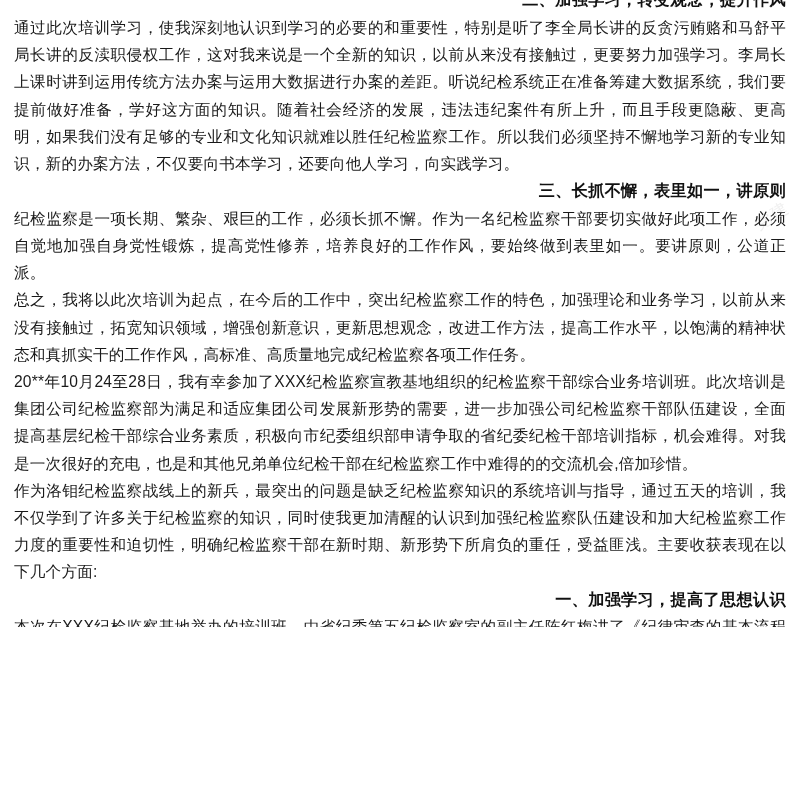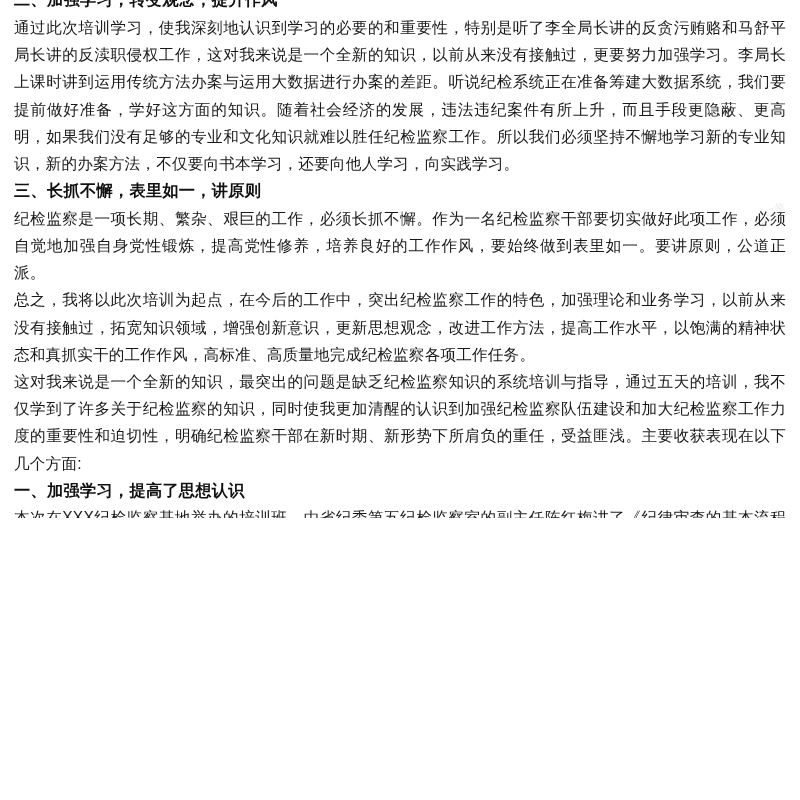--- a/index.html
+++ b/index.html
@@ -37,20 +37,21 @@
     color: #191919;
   }
   h3.heading {
     margin: 0;
     padding: 0;
     font-size: 16.2px;
     line-height: 27.5px;
     font-weight: bold;
     letter-spacing: 0.3px;
     color: #111111;
+    text-align: right;
   }
   .clipped-top {
     overflow: hidden;
     height: 13px;
     margin-bottom: 1px;
   }
   .clipped-top h3.heading {
     position: relative;
     top: -14px;
   }
@@ -88,22 +89,23 @@
     </div>
 
     <p class="para">通过此次培训学习，使我深刻地认识到学习的必要的和重要性，特别是听了李全局长讲的反贪污贿赂和马舒平局长讲的反渎职侵权工作，这对我来说是一个全新的知识，以前从来没有接触过，更要努力加强学习。李局长上课时讲到运用传统方法办案与运用大数据进行办案的差距。听说纪检系统正在准备筹建大数据系统，我们要提前做好准备，学好这方面的知识。随着社会经济的发展，违法违纪案件有所上升，而且手段更隐蔽、更高明，如果我们没有足够的专业和文化知识就难以胜任纪检监察工作。所以我们必须坚持不懈地学习新的专业知识，新的办案方法，不仅要向书本学习，还要向他人学习，向实践学习。</p>
 
     <h3 class="heading">三、长抓不懈，表里如一，讲原则</h3>
 
     <p class="para">纪检监察是一项长期、繁杂、艰巨的工作，必须长抓不懈。作为一名纪检监察干部要切实做好此项工作，必须自觉地加强自身党性锻炼，提高党性修养，培养良好的工作作风，要始终做到表里如一。要讲原则，公道正派。</p>
 
     <p class="para">总之，我将以此次培训为起点，在今后的工作中，突出纪检监察工作的特色，加强理论和业务学习，以前从来没有接触过，拓宽知识领域，增强创新意识，更新思想观念，改进工作方法，提高工作水平，以饱满的精神状态和真抓实干的工作作风，高标准、高质量地完成纪检监察各项工作任务。</p>
 
+    <p class="para">20**年10月24至28日，我有幸参加了XXX纪检监察宣教基地组织的纪检监察干部综合业务培训班。此次培训是集团公司纪检监察部为满足和适应集团公司发展新形势的需要，进一步加强公司纪检监察干部队伍建设，全面提高基层纪检干部综合业务素质，积极向市纪委组织部申请争取的省纪委纪检干部培训指标，机会难得。对我是一次很好的充电，也是和其他兄弟单位纪检干部在纪检监察工作中难得的的交流机会,倍加珍惜。</p>
 
-    <p class="para">这对我来说是一个全新的知识，最突出的问题是缺乏纪检监察知识的系统培训与指导，通过五天的培训，我不仅学到了许多关于纪检监察的知识，同时使我更加清醒的认识到加强纪检监察队伍建设和加大纪检监察工作力度的重要性和迫切性，明确纪检监察干部在新时期、新形势下所肩负的重任，受益匪浅。主要收获表现在以下几个方面:</p>
+    <p class="para">作为洛钼纪检监察战线上的新兵，最突出的问题是缺乏纪检监察知识的系统培训与指导，通过五天的培训，我不仅学到了许多关于纪检监察的知识，同时使我更加清醒的认识到加强纪检监察队伍建设和加大纪检监察工作力度的重要性和迫切性，明确纪检监察干部在新时期、新形势下所肩负的重任，受益匪浅。主要收获表现在以下几个方面:</p>
 
     <h3 class="heading">一、加强学习，提高了思想认识</h3>
 
     <div class="clipped-bottom">
       <p class="para">本次在XXX纪检监察基地举办的培训班，由省纪委第五纪检监察室的副主任陈红梅讲了《纪律审查的基本流程及文本规范》、XXX牧业经济学院党委宣传部部长王凌彬讲了“四个全面”引领实现中国梦的战略布局》、省纪委第二纪检监察室副处级纪检监察员刘XX讲了《案件</p>
     </div>
 
   </div>
 </div>
 

